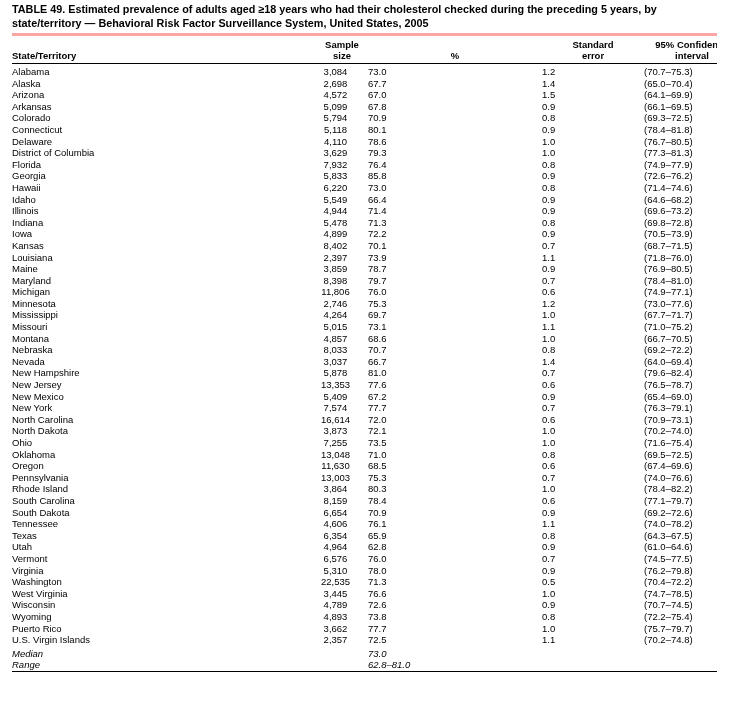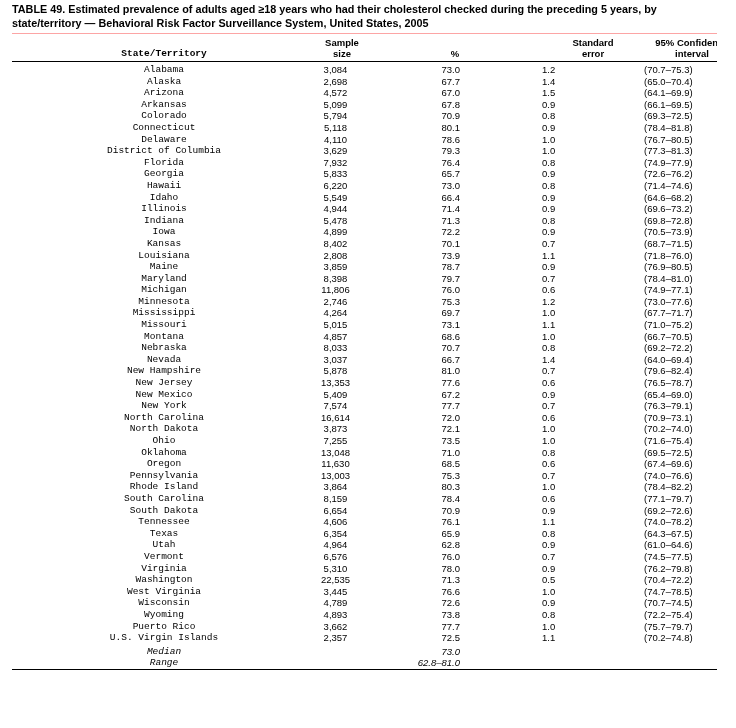--- a/index.html
+++ b/index.html
@@ -22,41 +22,41 @@
     line-height: 13.5px;
     margin-bottom: 3px;
   }
   table {
     border-collapse: collapse;
     table-layout: fixed;
     width: 728px;
     border-bottom: 1.5px solid #000;
   }
   thead th {
-    border-top: 1px solid #fca5a5;
+    border-top: 3px solid #fca5a5;
     border-bottom: 1px solid #000;
     vertical-align: bottom;
     font-size: 9.5px;
     font-weight: bold;
     line-height: 11px;
     padding: 3px 0 2px 0;
     white-space: nowrap;
   }
   tbody td {
     font-size: 9.5px;
     line-height: 11.6px;
     padding: 0;
     white-space: nowrap;
     overflow: hidden;
   }
   tbody tr:first-child td { padding-top: 2px; }
-  .c0 { text-align: center; font-family: Liberation Mono, monospace; }
+  .c0 { text-align: left; }
   th.c1, th.c2, th.c3, th.c4 { text-align: center; }
   td.c1 { text-align: center; padding-right: 13px; }
-  td.c2 { text-align: right; padding-right: 82px; }
+  td.c2 { padding-right: 82px; }
   td.c3 { text-align: left; padding-right: 44px; }
   td.c4 { text-align: left; }
   .it { font-style: italic; }
 </style>
 </head>
 <body>
 
 <div class="page">
   <div class="title">TABLE 49. Estimated prevalence of adults aged ≥18 years who had their cholesterol checked during the preceding 5 years, by state/territory — Behavioral Risk Factor Surveillance System, United States, 2005</div>
 
@@ -150,21 +150,21 @@
         <tr>
           <td class="c0">Florida</td>
           <td class="c1">7,932</td>
           <td class="c2">76.4</td>
           <td class="c3">0.8</td>
           <td class="c4">(74.9–77.9)</td>
         </tr>
         <tr>
           <td class="c0">Georgia</td>
           <td class="c1">5,833</td>
-          <td class="c2">65.7</td>
+          <td class="c2">85.8</td>
           <td class="c3">0.9</td>
           <td class="c4">(72.6–76.2)</td>
         </tr>
         <tr>
           <td class="c0">Hawaii</td>
           <td class="c1">6,220</td>
           <td class="c2">73.0</td>
           <td class="c3">0.8</td>
           <td class="c4">(71.4–74.6)</td>
         </tr>
@@ -198,21 +198,21 @@
         </tr>
         <tr>
           <td class="c0">Kansas</td>
           <td class="c1">8,402</td>
           <td class="c2">70.1</td>
           <td class="c3">0.7</td>
           <td class="c4">(68.7–71.5)</td>
         </tr>
         <tr>
           <td class="c0">Louisiana</td>
-          <td class="c1">2,808</td>
+          <td class="c1">2,397</td>
           <td class="c2">73.9</td>
           <td class="c3">1.1</td>
           <td class="c4">(71.8–76.0)</td>
         </tr>
         <tr>
           <td class="c0">Maine</td>
           <td class="c1">3,859</td>
           <td class="c2">78.7</td>
           <td class="c3">0.9</td>
           <td class="c4">(76.9–80.5)</td>

